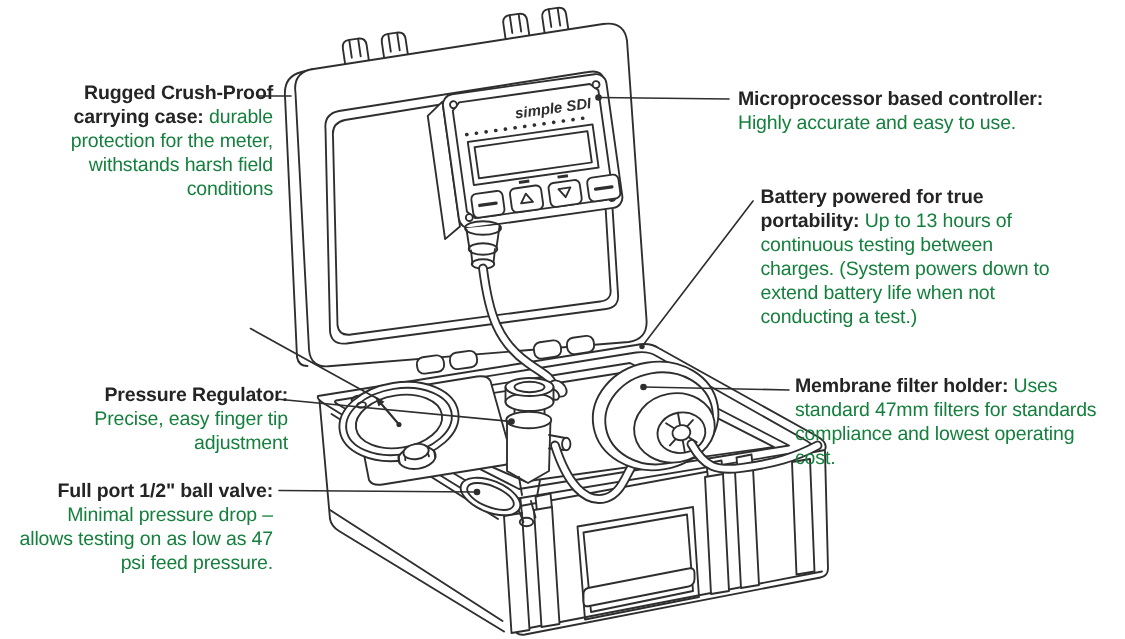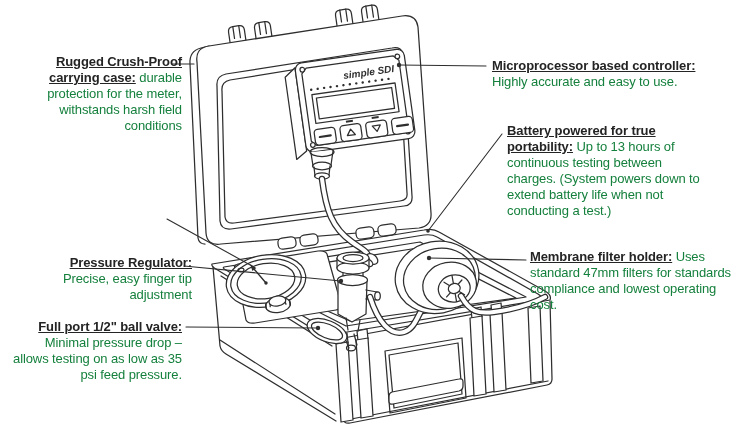--- a/index.html
+++ b/index.html
@@ -1,20 +1,20 @@
 <!DOCTYPE html>
 <html><head>
 <meta charset="utf-8">
 <style>
   html,body{margin:0;padding:0;background:#fff;}
   #stage{position:relative;width:750px;height:426px;background:#fff;overflow:hidden;
          font-family:"Liberation Sans", sans-serif;}
   #stage svg{position:absolute;left:0;top:0;}
   .callout{position:absolute;font-size:13px;line-height:16px;letter-spacing:-0.1px;}
-  .callout .t{font-weight:bold;color:#242424;text-decoration:underline;}
+  .callout .t{font-weight:bold;color:#242424;}
   .callout .b{color:#15803d;}
   .callout .blk{display:block;}
   .ra{text-align:right;}
   .la{text-align:left;}
   #co-case{left:4px;top:54px;width:178px;}
   #co-gauge{left:4px;top:207px;width:174px;}
   #co-regulator{left:16px;top:255px;width:176px;}
   #co-valve{left:10px;top:319px;width:172px;}
   #co-controller{left:492px;top:58px;width:252px;}
   #co-battery{left:507px;top:123px;width:205px;}
@@ -241,21 +241,21 @@
 
   <div class="callout ra" id="co-gauge">
     
   </div>
 
   <div class="callout ra" id="co-regulator">
     <span class="t blk">Pressure Regulator:</span><span class="b">Precise, easy finger tip adjustment</span>
   </div>
 
   <div class="callout ra" id="co-valve">
-    <span class="t blk">Full port 1/2" ball valve:</span><span class="b">Minimal pressure drop – allows testing on as low as 35 psi feed pressure.</span>
+    <span class="t blk">Full port 1/2" ball valve:</span><span class="b">Minimal pressure drop – allows testing on as low as 47 psi feed pressure.</span>
   </div>
 
   <div class="callout la" id="co-controller">
     <span class="t blk">Microprocessor based controller:</span><span class="b">Highly accurate and easy to use.</span>
   </div>
 
   <div class="callout la" id="co-battery">
     <span class="t">Battery powered for true portability:</span><span class="b"> Up to 13 hours of continuous testing between charges. (System powers down to extend battery life when not conducting a test.)</span>
   </div>
 

